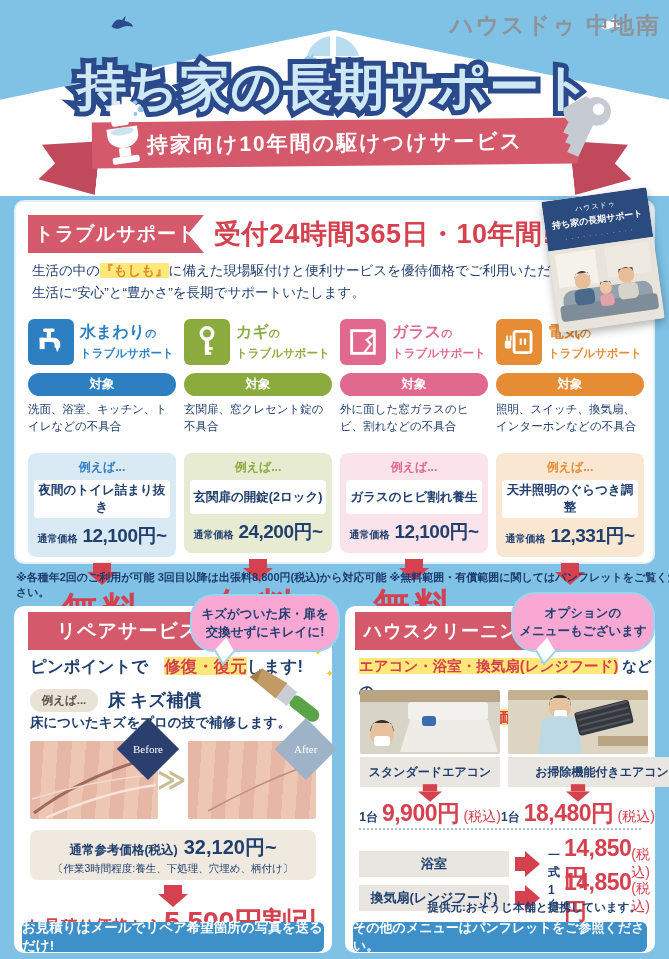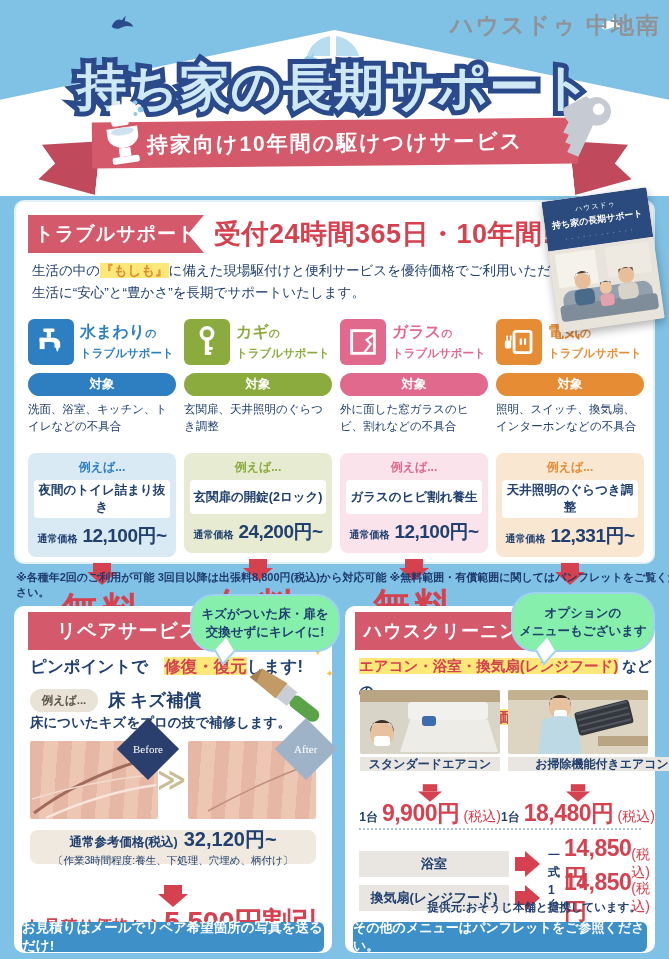--- a/index.html
+++ b/index.html
@@ -31,21 +31,21 @@
   .card{position:absolute;background:#fff;border-radius:10px;}
   .flag{position:absolute;background:#d4596a;color:#fff;display:flex;align-items:center;justify-content:center;
     font-weight:800;clip-path:polygon(0 0,100% 0,calc(100% - 16px) 50%,100% 100%,0 100%);letter-spacing:1px;}
   .hl{background:#ffe87a;font-weight:800;}
   .arr-down{display:flex;flex-direction:column;align-items:center;}
   .arr-down .stem{width:18px;height:9px;background:#d5414f;}
   .arr-down .head{width:0;height:0;border-left:15px solid transparent;border-right:15px solid transparent;border-top:13px solid #d5414f;}
   .arr-right{display:flex;align-items:center;}
   .arr-right .rstem{width:10px;height:14px;background:#d5414f;}
   .arr-right .rhead{width:0;height:0;border-top:13px solid transparent;border-bottom:13px solid transparent;border-left:15px solid #d5414f;}
-  .bubble{position:absolute;background:#86efac;border:2.5px solid #9ed2ee;border-radius:24px;z-index:6;
+  .bubble{position:absolute;background:#f9a8d4;border:2.5px solid #9ed2ee;border-radius:24px;z-index:6;
     display:flex;flex-direction:column;align-items:center;justify-content:center;font-weight:800;color:#21406f;text-align:center;}
   .bubble::after{content:"";position:absolute;left:24px;bottom:-10px;width:15px;height:15px;background:#fff;
     border-right:2.5px solid #9ed2ee;border-bottom:2.5px solid #9ed2ee;transform:rotate(60deg) skewX(18deg);}
   .bluebar{position:absolute;left:8px;right:8px;height:30px;background:#3e90c9;border-radius:6px;color:#fff;
     display:flex;align-items:center;justify-content:center;font-weight:700;}
 
   
   .ts-card{left:14px;top:200px;width:641px;height:364px;border:2px solid #e3f1f9;box-sizing:border-box;}
   .ts-flag{left:12px;top:13px;width:176px;height:38px;font-size:19px;}
   .ts-heading{position:absolute;left:198px;top:14px;font-size:27px;font-weight:800;color:#d5414f;letter-spacing:0.5px;white-space:nowrap;}
@@ -99,21 +99,21 @@
   .ba-wrap{position:absolute;left:16px;top:131px;width:286px;height:86px;}
   .wood{position:absolute;top:4px;width:128px;height:78px;border-radius:2px;
     background:repeating-linear-gradient(94deg,#e5b7a4 0 14px,#edc6b4 14px 28px);}
   .wood.after-img{left:auto;right:0;}
   .wood svg{position:absolute;left:0;top:0;}
   .chev{position:absolute;left:127px;top:26px;font-size:28px;font-weight:800;color:#c9bd94;letter-spacing:-4px;}
   .diamond{position:absolute;width:44px;height:44px;transform:rotate(45deg);display:flex;align-items:center;justify-content:center;}
   .diamond.before-d{right:-12px;top:-14px;background:#2b3f6e;}
   .diamond.after-d{right:-12px;top:-14px;background:#9fb3c8;}
   .diamond span{transform:rotate(-45deg);color:#fff;font-size:11px;font-family:"Liberation Serif",serif;}
-  .rp-pricebox{position:absolute;left:16px;right:16px;top:224px;height:34px;background:#efe9df;border-radius:8px;
+  .rp-pricebox{position:absolute;left:16px;right:16px;top:224px;height:50px;background:#efe9df;border-radius:8px;
     display:flex;flex-direction:column;align-items:center;justify-content:center;}
   .rp-priceline{display:flex;align-items:baseline;gap:6px;}
   .rp-priceline .lab{font-size:12.5px;font-weight:700;}
   .rp-priceline .val{font-size:20px;font-weight:800;}
   .rp-note{font-size:10.5px;font-weight:500;margin-top:1px;}
   .rp-card .mid-arrow{position:absolute;left:0;right:0;top:279px;display:flex;justify-content:center;}
   .rp-discount{position:absolute;left:0;right:0;top:297px;text-align:center;color:#d5414f;white-space:nowrap;}
   .rp-discount .pre{font-size:17px;font-weight:800;}
   .rp-discount .big{font-size:29px;font-weight:800;letter-spacing:-0.5px;}
   .rp-bar{top:316px;font-size:13.5px;}
@@ -122,21 +122,21 @@
 
   
   .cl-card{left:345px;top:606px;width:310px;height:347px;}
   .cl-flag{left:10px;top:6px;width:192px;height:38px;font-size:18px;}
   .cl-bubble{left:166px;top:-14px;width:140px;height:56px;font-size:12.5px;line-height:1.45;}
   .cl-lead{position:absolute;left:14px;top:48px;font-size:14.5px;font-weight:800;line-height:1.75;}
   .cl-lead .hl{color:#d5414f;}
   .photo{position:absolute;top:84px;width:140px;height:64px;border-radius:2px;overflow:hidden;}
   .photo.p1{left:15px;}
   .photo.p2{left:163px;}
-  .cap{position:absolute;top:151px;width:140px;height:14px;background:#e9e6e1;display:flex;align-items:center;justify-content:center;
+  .cap{position:absolute;top:151px;width:140px;height:30px;background:#e9e6e1;display:flex;align-items:center;justify-content:center;
     font-size:12px;font-weight:700;}
   .cap.p1{left:15px;}
   .cap.p2{left:163px;padding-left:24px;}
   .sm-arrow{position:absolute;top:176px;width:140px;display:flex;justify-content:center;transform:scale(.8);}
   .sm-arrow.p1{left:15px;}.sm-arrow.p2{left:163px;}
   .price-line{position:absolute;top:192px;width:140px;display:flex;align-items:baseline;justify-content:center;gap:4px;white-space:nowrap;}
   .price-line.p1{left:15px;}.price-line.p2{left:163px;}
   .unit{font-size:12px;font-weight:700;color:#21406f;}
   .big-price{font-size:23px;font-weight:800;color:#d5414f;letter-spacing:-0.5px;}
   .tax{font-size:14px;font-weight:400;color:#d5414f;text-align:right;}
@@ -262,21 +262,21 @@
               <rect x="21" y="31" width="11" height="4" fill="#fff"></rect>
               <rect x="21" y="38" width="9" height="4" fill="#fff"></rect>
             </svg>
           </div>
           <div class="col-title">
             <span class="nm">カギ</span><span class="pt">の</span><br>
             <span class="sub">トラブルサポート</span>
           </div>
         </div>
         <div class="target-pill">対象</div>
-        <div class="target-text">玄関扉、天井照明のぐらつき調整</div>
+        <div class="target-text">玄関扉、窓クレセント錠の不具合</div>
         <div class="ex-box">
           <div class="ex-label">例えば...</div>
           <div class="ex-item">玄関扉の開錠(2ロック)</div>
           <div class="ex-price">
             <span class="lab">通常価格</span>
             <span class="val">24,200円~</span>
           </div>
         </div>
         <div class="arr-down">
             <i class="stem"></i>

